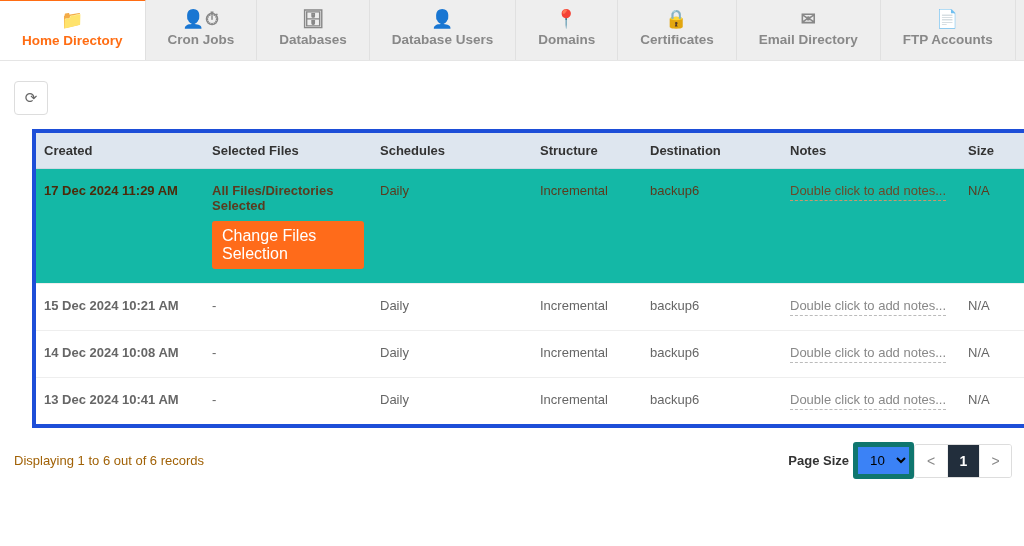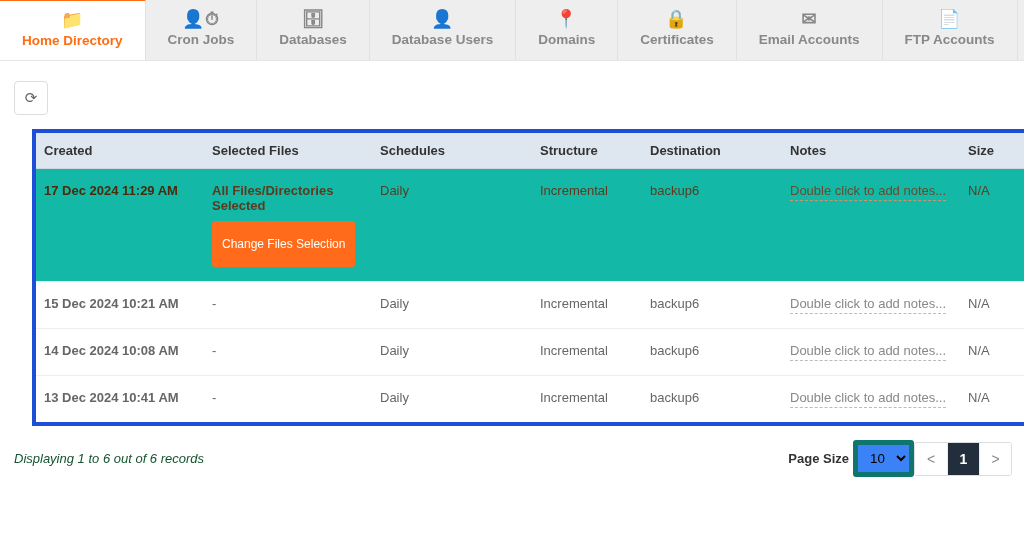--- a/index.html
+++ b/index.html
@@ -51,29 +51,29 @@
     padding:14px 8px; border-bottom:1px solid #eee; color:#666; vertical-align:top;
     font-size:13px;
   }
   tr.selected td { background:#14b8a6; color:#5a3b1f; }
   tr.selected td:first-child { font-weight:700; color:#4b2a0a; }
   td.created { font-weight:700; color:#333; white-space:nowrap; }
   tr.selected td.created { color:#4b2a0a; }
   .files-selected { font-weight:700; color:#5a3b1f; }
   .change-files-btn {
     display:inline-block; margin-top:8px; background:#ff6b1a; color:#fff;
-    padding:16px 10px; border-radius:3px; font-size:12px; cursor:pointer;
+    padding:6px 10px; border-radius:3px; font-size:16px; cursor:pointer;
   }
   .notes-cell {
     color:#888; border-bottom:1px dashed #bbb; padding-bottom:2px; display:inline-block;
   }
   tr.selected .notes-cell { color:#6a4a2a; border-bottom-color:#c9976e; }
 
   .footer-row { display:flex; justify-content:space-between; align-items:center; margin-top:14px; }
-  .footer-left { color:#14532d; font-size:13px; padding-left:2px;font-style:italic; }
+  .footer-left { color:#a16207; font-size:13px; padding-left:2px; }
   .footer-right { display:flex; align-items:center; }
   .page-size-label { font-weight:700; color:#333; margin-right:4px; }
   select.page-size {
     border:5px solid #0f766e; padding:5px 8px; border-radius:3px; background:#3b82f6;
   }
   .pager { display:flex; border:1px solid #ddd; border-radius:3px; overflow:hidden; }
   .pager button {
     border:none; background:#fff; color:#888; width:32px; height:32px; cursor:pointer;
     border-left:1px solid #eee; font-size:14px;
   }
@@ -84,21 +84,21 @@
 </head>
 <body>
 
 <div class="tabs" id="tab-bar">
     <div class="tab active"><span class="tab-icon icon">📁</span><span>Home Directory</span></div>
     <div class="tab"><span class="tab-icon icon">👤⏱</span><span>Cron Jobs</span></div>
     <div class="tab"><span class="tab-icon icon">🗄</span><span>Databases</span></div>
     <div class="tab"><span class="tab-icon icon">👤</span><span>Database Users</span></div>
     <div class="tab"><span class="tab-icon icon">📍</span><span>Domains</span></div>
     <div class="tab"><span class="tab-icon icon">🔒</span><span>Certificates</span></div>
-    <div class="tab"><span class="tab-icon icon">✉</span><span>Email Accounts</span></div>
+    <div class="tab"><span class="tab-icon icon">✉</span><span>Email Directory</span></div>
     <div class="tab"><span class="tab-icon icon">📄</span><span>FTP Accounts</span></div>
   </div>
 
 <div class="content">
   <button class="refresh-btn">
     <span class="icon">⟳</span>
   </button>
 
   <table class="grid">
     <thead>

